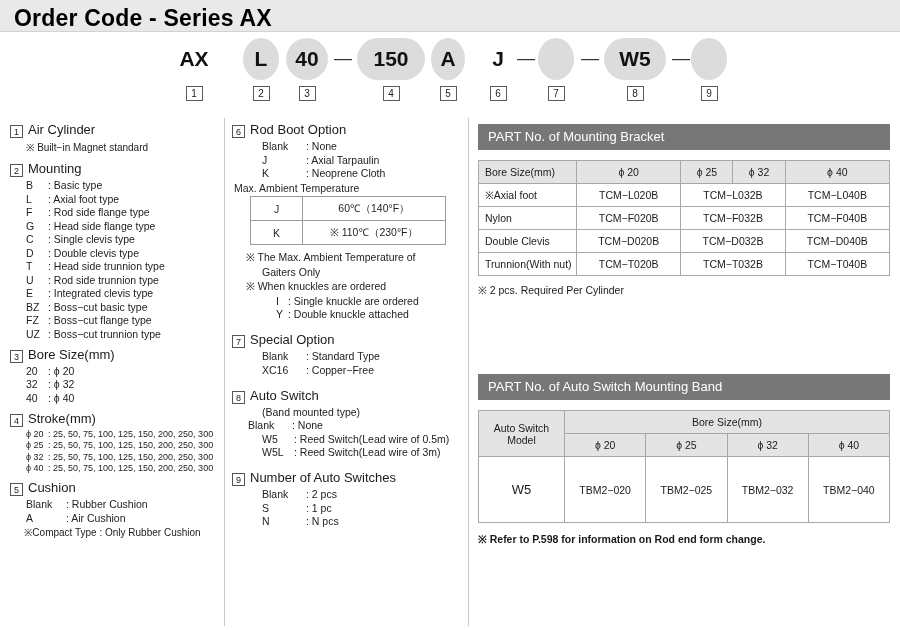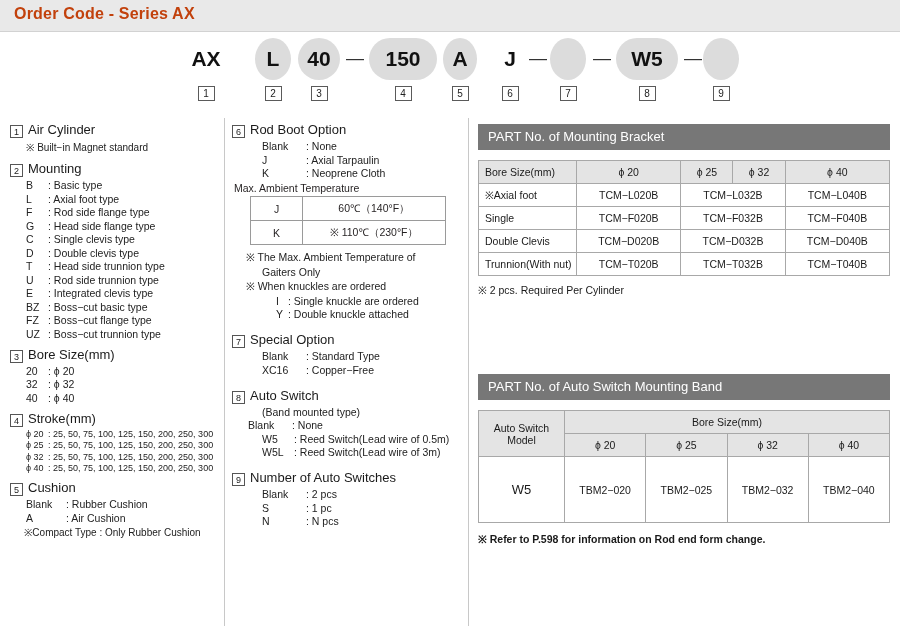--- a/index.html
+++ b/index.html
@@ -14,25 +14,25 @@
     overflow:hidden;
   }
   
   .page-header {
     position:absolute; left:0; top:0; width:900px; height:32px;
     background:#e9e9e9;
     border-bottom:1px solid #d2d2d2;
   }
   .page-header .title {
     position:absolute; left:14px; top:5px;
-    font-size:16px; font-weight:bold; color:#c2410c;
+    font-size:23px; font-weight:bold; color:#000000;
     letter-spacing:0.2px;
   }
   
-  .code-row { position:absolute; left:12px; top:38px; width:812px; height:70px; }
+  .code-row { position:absolute; left:0; top:38px; width:812px; height:70px; }
   .code-cell { position:absolute; text-align:center; }
   .pill {
     background:#dcdcdc; border-radius:50%/50%;
     display:flex; align-items:center; justify-content:center;
     font-weight:bold; color:#111; font-size:21px;
     height:42px;
   }
   .pill.wide { border-radius:22px; }
   .pill.plain { background:none; }
   .num-box {
@@ -284,21 +284,21 @@
       <th class="hd">ϕ 32</th>
       <th class="hd">ϕ 40</th>
     </tr>
     <tr>
       <td class="lft">※Axial foot</td>
       <td>TCM−L020B</td>
       <td colspan="2">TCM−L032B</td>
       <td>TCM−L040B</td>
     </tr>
     <tr>
-      <td class="lft">Single</td>
+      <td class="lft">Nylon</td>
       <td>TCM−F020B</td>
       <td colspan="2">TCM−F032B</td>
       <td>TCM−F040B</td>
     </tr>
     <tr>
       <td class="lft">Double Clevis</td>
       <td>TCM−D020B</td>
       <td colspan="2">TCM−D032B</td>
       <td>TCM−D040B</td>
     </tr>

